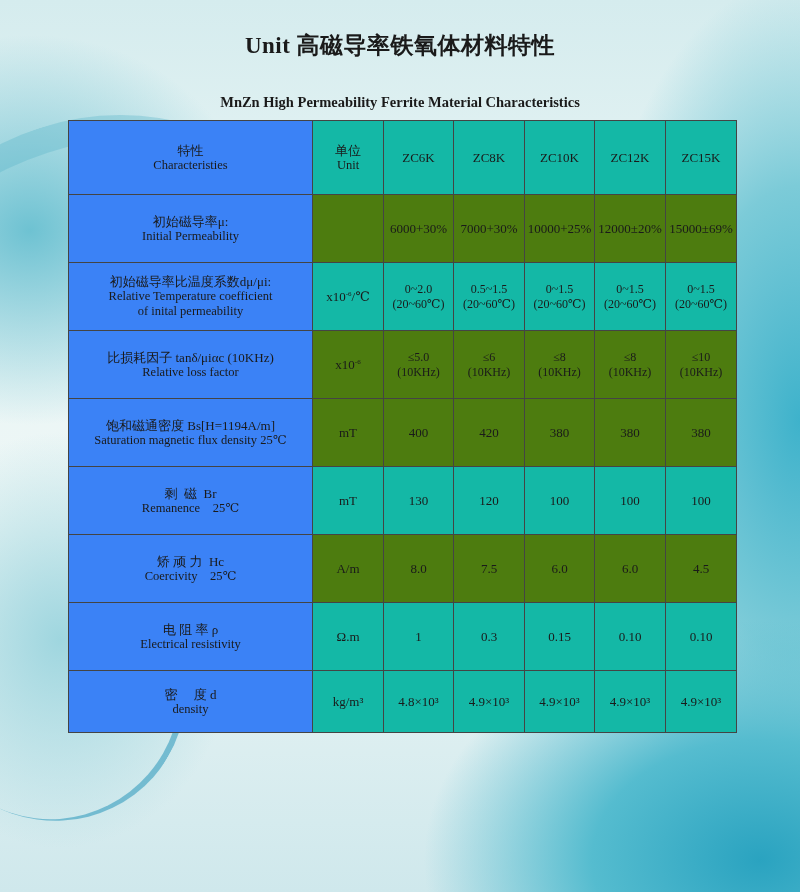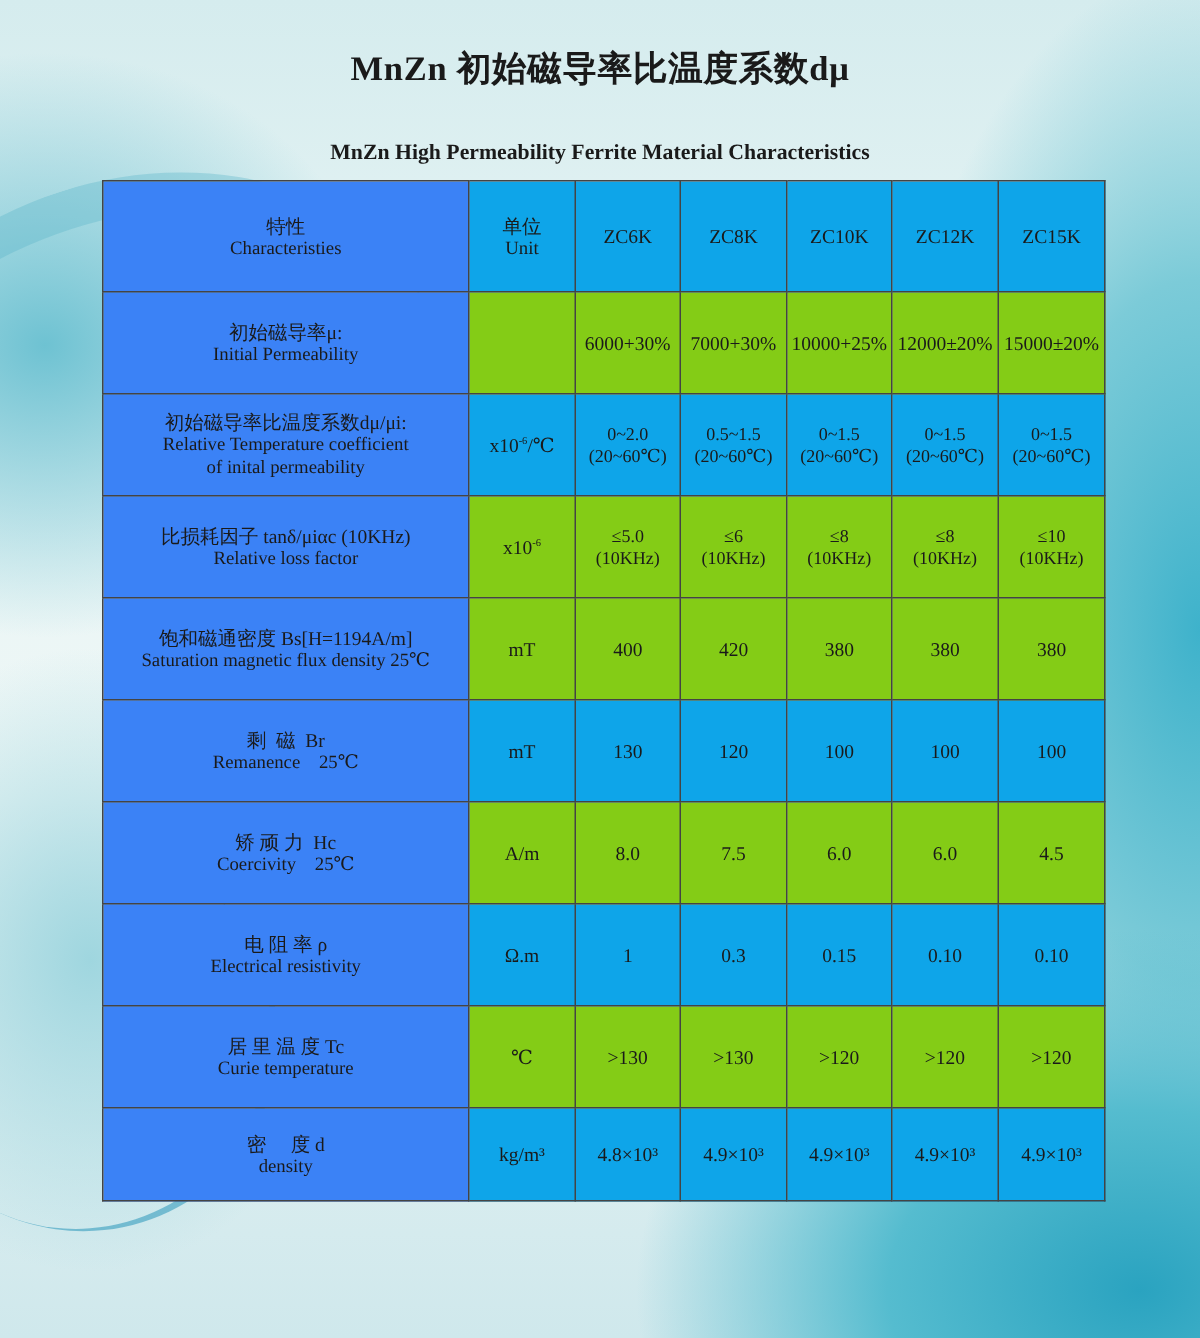--- a/index.html
+++ b/index.html
@@ -41,35 +41,35 @@
     border: 1.5px solid #333;
   }
   table.spec td {
     border: 1px solid #444; text-align: center; vertical-align: middle;
     padding: 0; font-size: 13px; line-height: 15px;
   }
   table.spec tr { height: 68px; }
   table.spec tr.hdr { height: 74px; }
   table.spec tr.last { height: 62px; }
   td.char { background: #3b82f6; }
-  td.shade { background: #84cc16; }
-  td.plain { background: #0ea5e9; }
+  td.shade { background: #4d7c0f; }
+  td.plain { background: #14b8a6; }
   .cn { display: block; font-size: 13px; }
   .en { display: block; font-size: 12.5px; }
   .val { display: block; font-size: 12px; text-align: center; }
   .hdr td { font-size: 13px; }
   sup { font-size: 7px; line-height: 0; }
 </style>
 </head>
 <body>
 
 <div class="sweep"></div>
 <div class="sweep2"></div>
 
-<div class="title-cn">MnZn 初始磁导率比温度系数dμ</div>
+<div class="title-cn">Unit 高磁导率铁氧体材料特性</div>
 <div class="title-en">MnZn High Permeability Ferrite Material Characteristics</div>
 
 <table class="spec">
   <colgroup>
     <col style="width:244px">
       <col style="width:71px">
     <col style="width:70px">
       <col style="width:71px">
       <col style="width:70px">
       <col style="width:71px">
@@ -96,21 +96,21 @@
   <tr>
     <td class="char">
       <span class="cn">初始磁导率μ:</span>
       <span class="en">Initial Permeability</span>
     </td>
     <td class="shade"></td>
     <td class="shade">6000+30%</td>
     <td class="shade">7000+30%</td>
     <td class="shade">10000+25%</td>
     <td class="shade">12000±20%</td>
-    <td class="shade">15000±20%</td>
+    <td class="shade">15000±69%</td>
   </tr>
 
   <tr>
     <td class="char">
       <span class="cn">初始磁导率比温度系数dμ/μi:</span>
       <span class="en">Relative Temperature coefficient</span>
       <span class="en">of inital permeability</span>
     </td>
     <td class="plain">x10<sup>-6</sup>/℃</td>
     <td class="plain">
@@ -209,32 +209,20 @@
       <span class="en">Electrical resistivity</span>
     </td>
     <td class="plain">Ω.m</td>
     <td class="plain">1</td>
     <td class="plain">0.3</td>
     <td class="plain">0.15</td>
     <td class="plain">0.10</td>
     <td class="plain">0.10</td>
   </tr>
 
-  <tr>
-    <td class="char">
-      <span class="cn">居 里 温 度 Tc</span>
-      <span class="en">Curie temperature</span>
-    </td>
-    <td class="shade">℃</td>
-    <td class="shade">&gt;130</td>
-    <td class="shade">&gt;130</td>
-    <td class="shade">&gt;120</td>
-    <td class="shade">&gt;120</td>
-    <td class="shade">&gt;120</td>
-  </tr>
 
   <tr class="last">
     <td class="char">
       <span class="cn" style="white-space:pre">密     度 d</span>
       <span class="en">density</span>
     </td>
     <td class="plain">kg/m³</td>
     <td class="plain">4.8×10³</td>
     <td class="plain">4.9×10³</td>
     <td class="plain">4.9×10³</td>

